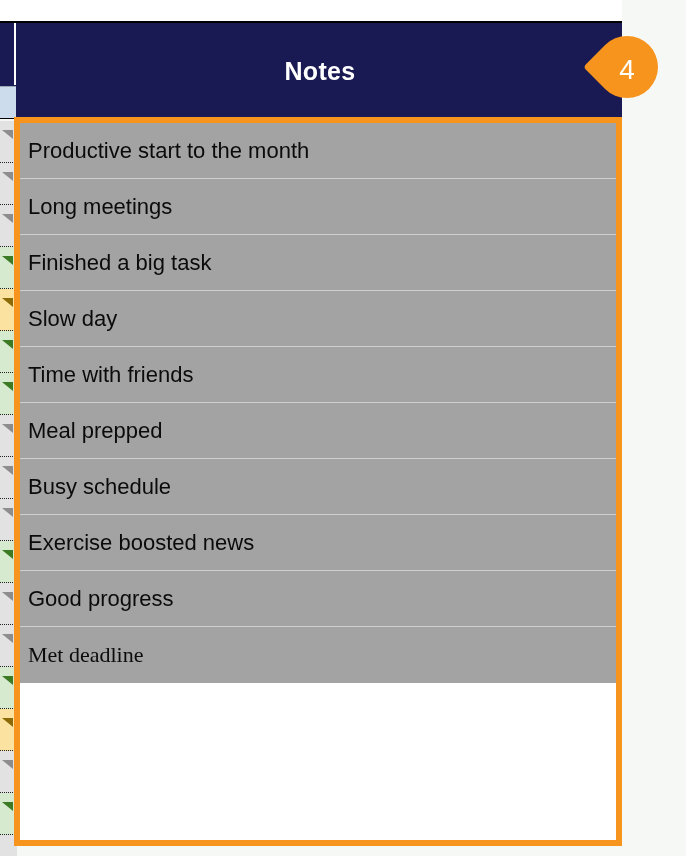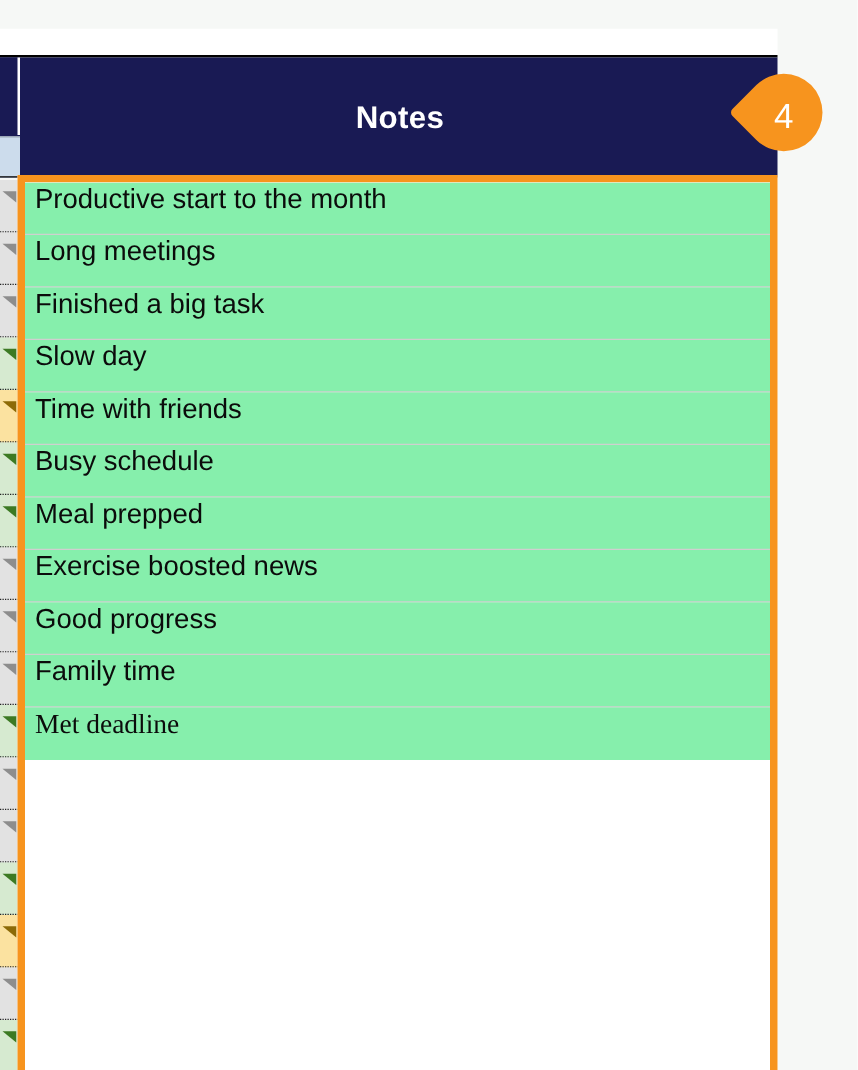--- a/index.html
+++ b/index.html
@@ -3,21 +3,21 @@
 <meta charset="utf-8">
 <style>
   html,body{margin:0;padding:0;}
   body{
     width:686px;height:856px;
     background:#f6f8f6;
     font-family:"Liberation Sans", sans-serif;
     overflow:hidden;
     position:relative;
   }
-  #root{position:absolute;inset:0;margin-top:23px;}
+  #root{position:absolute;inset:0;}
 
   
   .top-strip{
     position:absolute;left:0;top:0;width:622px;height:21px;
     background:#ffffff;
   }
   .top-strip-edge{
     position:absolute;left:0;top:21px;width:622px;height:2px;
     background:#000000;
   }
@@ -79,25 +79,25 @@
   }
 
   
   .notes-grid{
     position:absolute;left:20px;top:123px;
     width:596px;height:717px;
     background:#ffffff;
     overflow:hidden;
   }
   .note-row{
-    height:42px;
-    display:flex;
+    height:56px;
+    display:flex;align-items:center;
     border-bottom:1px solid #cfcfcf;
     box-sizing:border-box;
-    background:#86efac;
+    background:#a3a3a3;
   }
   .note-row:last-child{border-bottom:none;font-family:Liberation Serif, serif;}
   .note-text{
     font-size:22px;color:#0b0b0b;
     padding-left:8px;white-space:nowrap;
   }
 
   
   .pin{
     position:absolute;left:596px;top:36px;
@@ -196,33 +196,30 @@
       <div class="note-row">
         <span class="note-text">Finished a big task</span>
       </div>
       <div class="note-row">
         <span class="note-text">Slow day</span>
       </div>
       <div class="note-row">
         <span class="note-text">Time with friends</span>
       </div>
       <div class="note-row">
+        <span class="note-text">Meal prepped</span>
+      </div>
+      <div class="note-row">
         <span class="note-text">Busy schedule</span>
       </div>
       <div class="note-row">
-        <span class="note-text">Meal prepped</span>
-      </div>
-      <div class="note-row">
         <span class="note-text">Exercise boosted news</span>
       </div>
       <div class="note-row">
         <span class="note-text">Good progress</span>
-      </div>
-      <div class="note-row">
-        <span class="note-text">Family time</span>
       </div>
       <div class="note-row">
         <span class="note-text">Met deadline</span>
       </div>
     </div>
 
   <div class="pin">
     <div class="pin-shape"></div>
     <div class="pin-num">4</div>
   </div>

